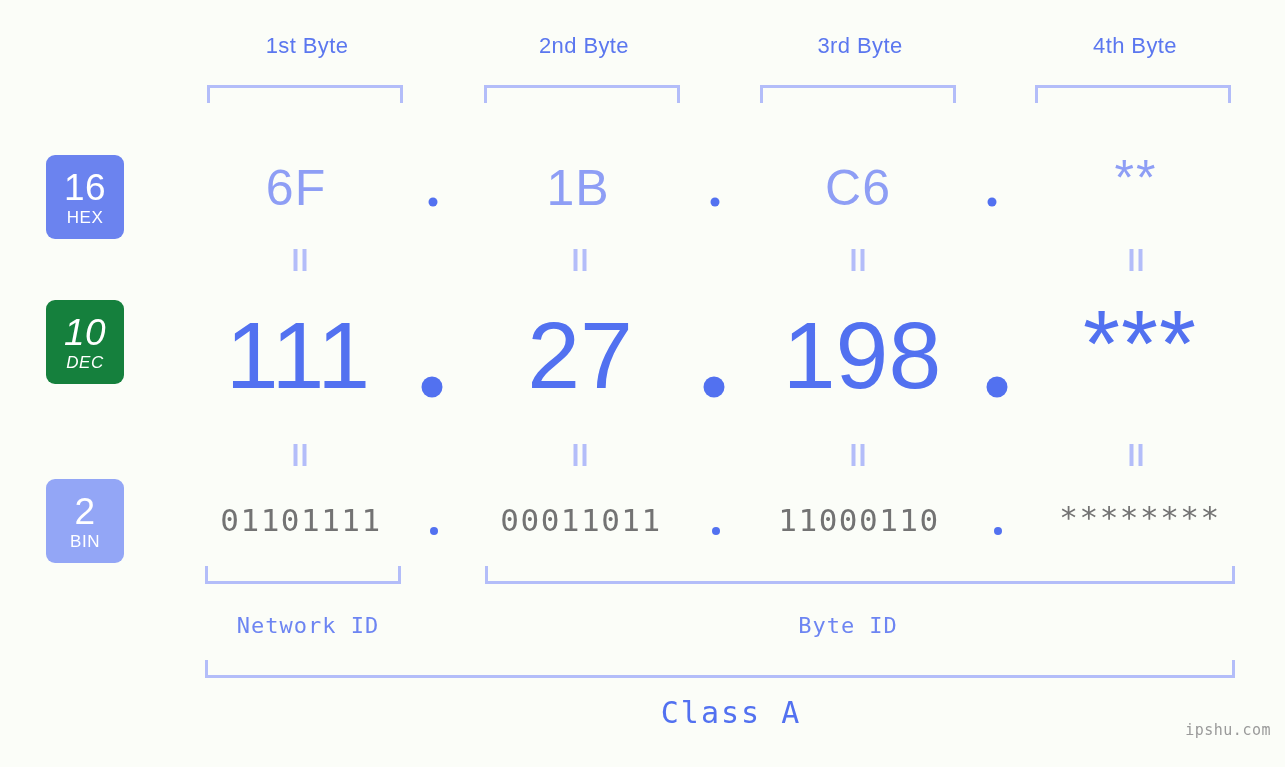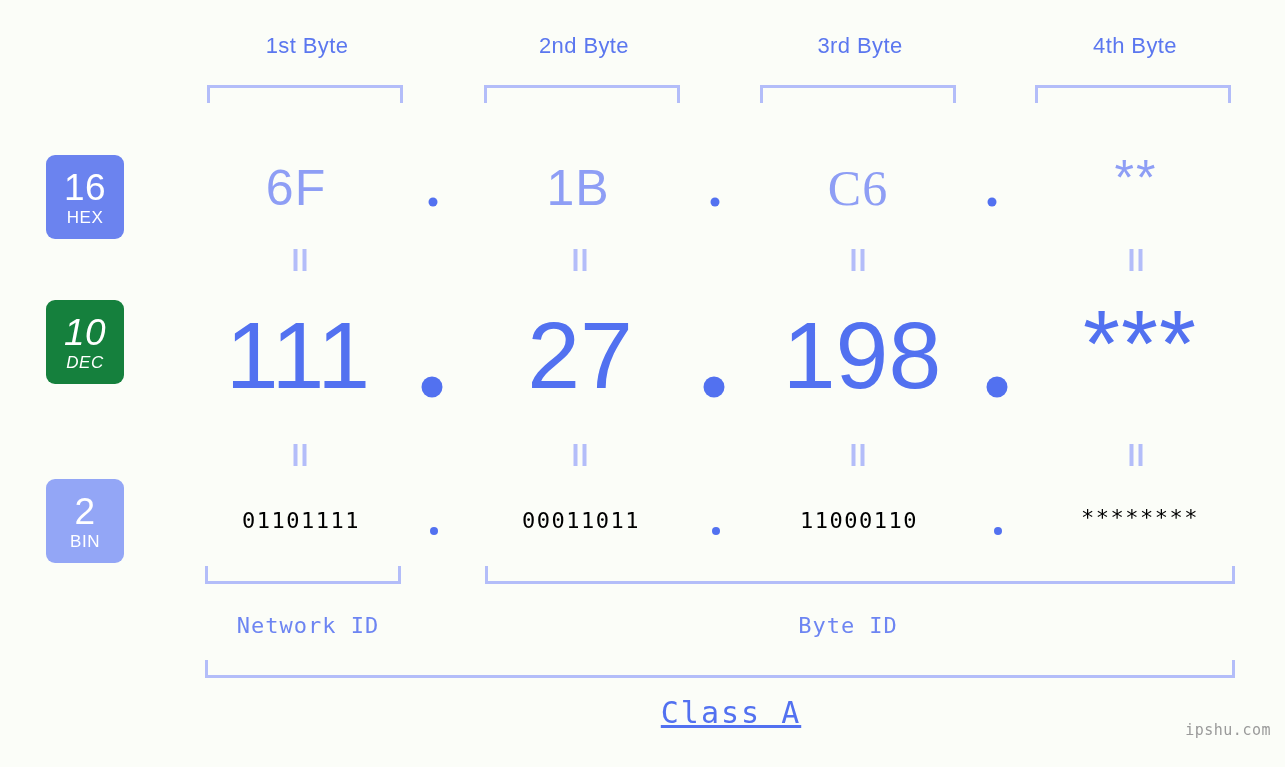--- a/index.html
+++ b/index.html
@@ -101,22 +101,22 @@
     color: #5271f0;
     letter-spacing: 0px;
   }
   .dec-star {
     font-size: 95px;
     color: #5271f0;
     letter-spacing: 1px;
   }
   .bin-val {
     font-family: "DejaVu Sans Mono", monospace;
-    font-size: 22px;
-    color: #000000;
+    font-size: 31px;
+    color: #737373;
     letter-spacing: 1.5px;
   }
 
   
   .dot {
     position: absolute;
     border-radius: 50%;
     background: #5271f0;
     transform: translate(-50%, -50%);
   }
@@ -195,21 +195,21 @@
   <div class="badge" style="top:479px; background:#93a6f6;">
     <span class="num">2</span>
     <span class="lbl">BIN</span>
   </div>
 
   <div class="row" style="top:188px;">
     <div class="cell hex-val" style="left:296px;">6F</div>
     <div class="dot dot-hex" style="left:433px; top:14px;"></div>
     <div class="cell hex-val" style="left:578px;">1B</div>
     <div class="dot dot-hex" style="left:715px; top:14px;"></div>
-    <div class="cell hex-val" style="left:858px;font-family:Liberation Serif, serif;">C6</div>
+    <div class="cell hex-val" style="left:858px;">C6</div>
     <div class="dot dot-hex" style="left:992px; top:14px;"></div>
     <div class="cell hex-star" style="left:1136px; top:-10px;">**</div>
   </div>
 
   <div class="eq" style="left:300px; top:260px;">
       <span></span>
       <span></span>
     </div>
   <div class="eq" style="left:580px; top:260px;">
       <span></span>
@@ -261,17 +261,17 @@
     <div class="cell bin-val" style="left:1140px; top:-3px;">********</div>
   </div>
 
   <div class="bracket bracket-up" style="left:205px; top:566px; width:196px;"></div>
   <div class="bracket bracket-up" style="left:485px; top:566px; width:750px;"></div>
 
   <div class="zone-label" style="left:308px; top:613px;">Network ID</div>
   <div class="zone-label" style="left:848px; top:613px;">Byte ID</div>
 
   <div class="bracket bracket-up" style="left:205px; top:660px; width:1030px;"></div>
-  <div class="class-label" style="left:731px; top:695px;text-decoration:underline;">Class A</div>
+  <div class="class-label" style="left:731px; top:695px;">Class A</div>
 
   <div class="watermark">ipshu.com</div>
 
 </div>
 
 </body></html>

